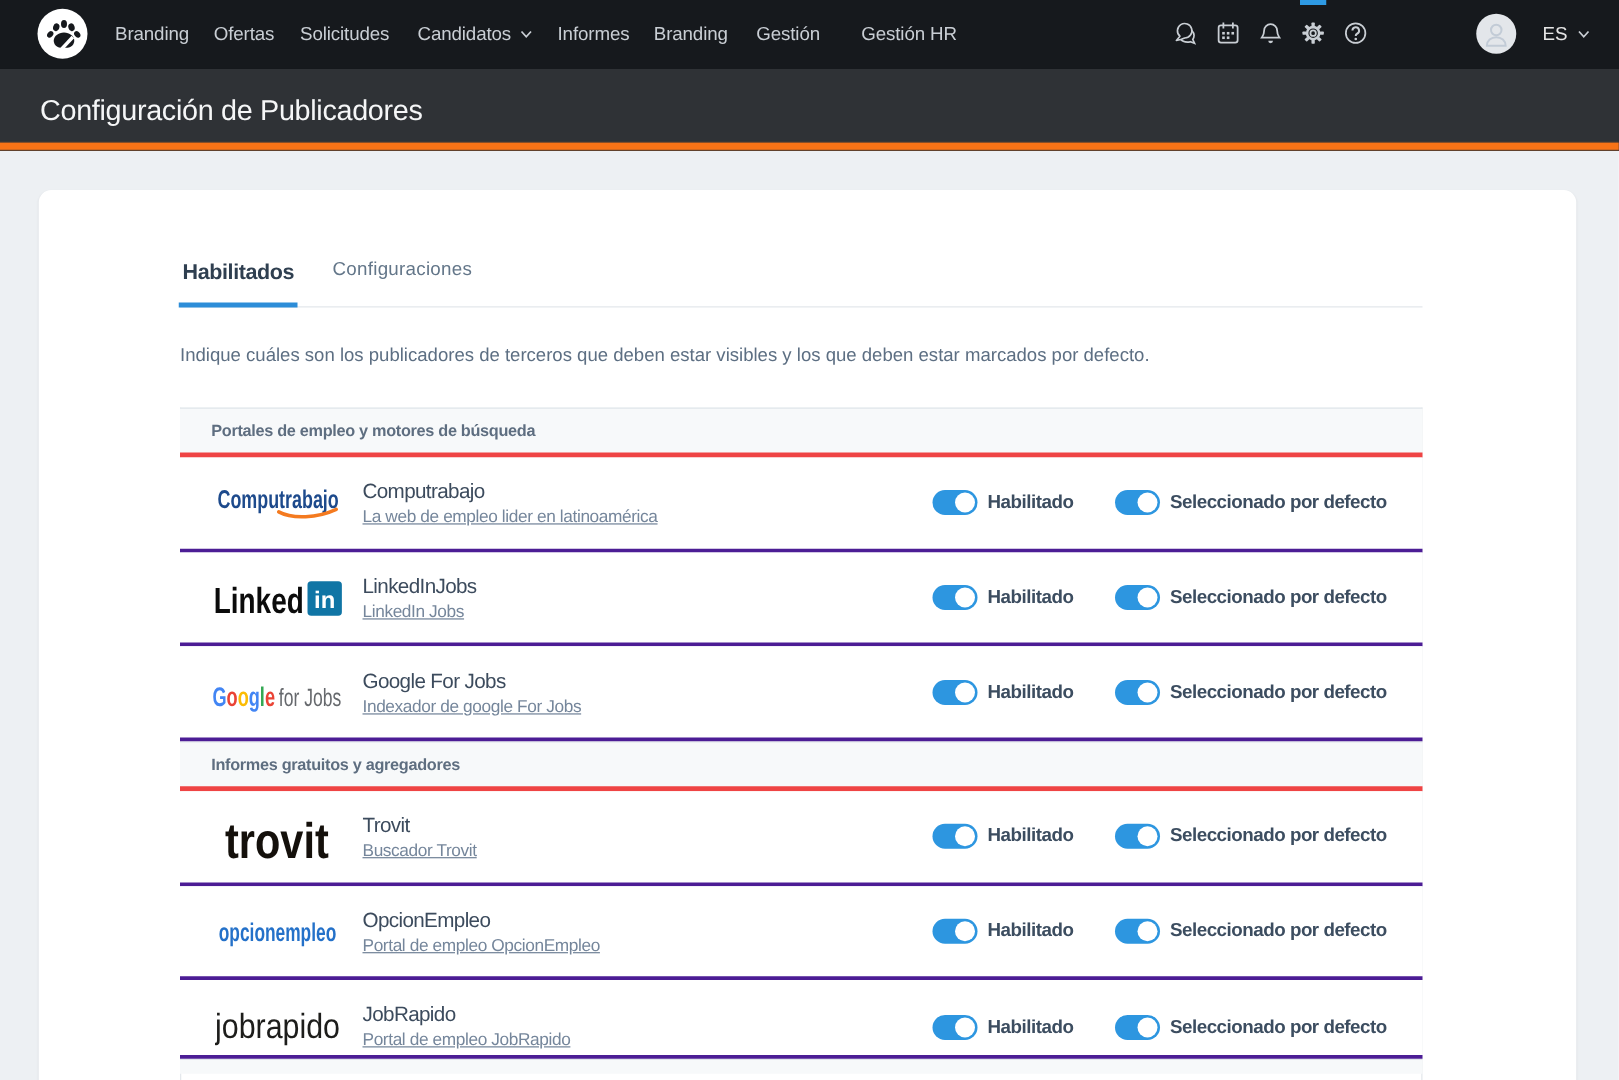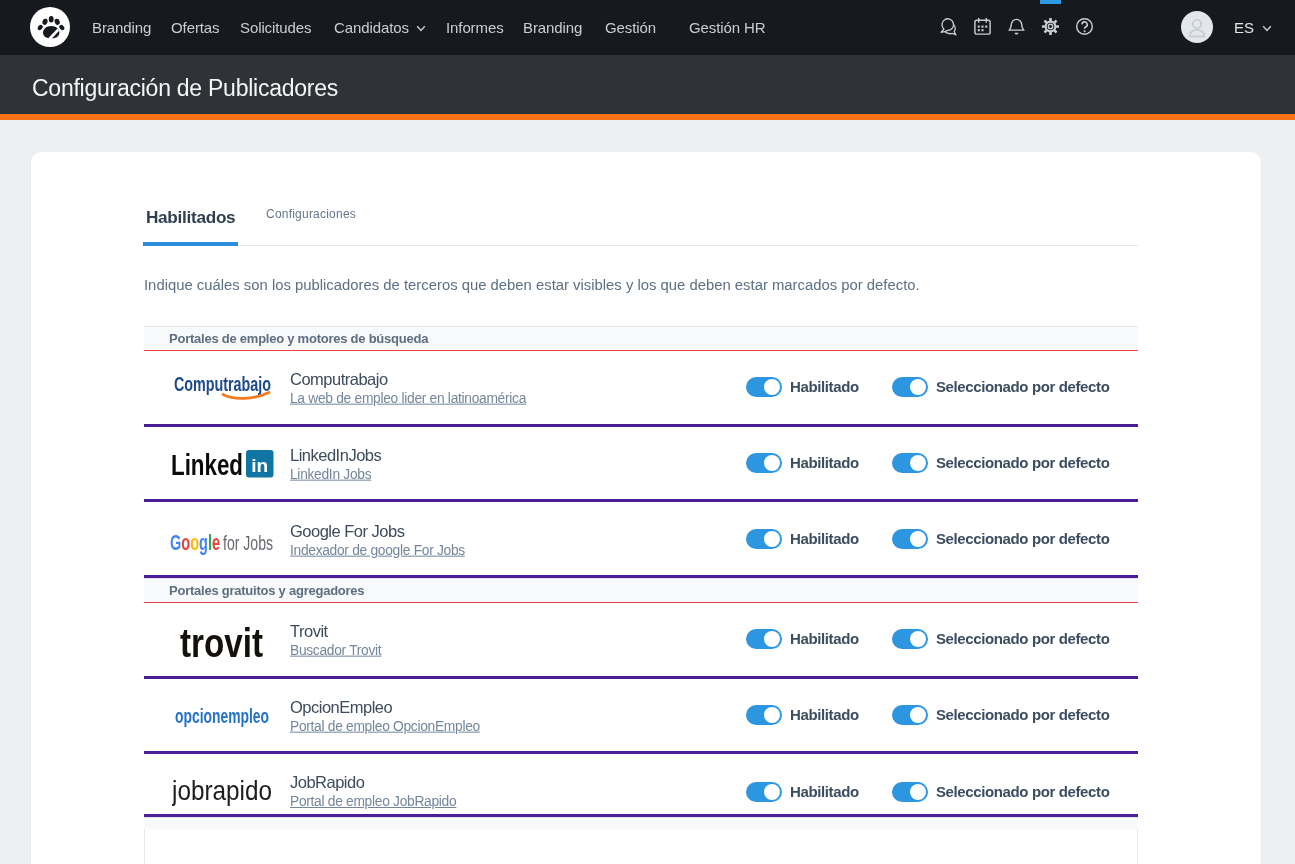--- a/index.html
+++ b/index.html
@@ -17,28 +17,28 @@
 
 
 .subhead { position:absolute; left:0; top:55px; width:1295px; height:65px; background:#2f3236; border-bottom:6px solid #f97316; transform:translateZ(0); }
 .subhead h1 { position:absolute; left:32px; top:20px; transform:translateZ(0); font-size:23px; letter-spacing:-0.25px; font-weight:400; color:#f5f6f7; }
 
 
 .card { position:absolute; left:31px; top:152px; width:1230px; height:730px; background:#fff; border-radius:10px; box-shadow:0 1px 2px rgba(30,40,50,.06); }
 
 
 .tabA { position:absolute; left:146px; top:207px; font-size:17.2px; font-weight:700; letter-spacing:-0.3px; color:#2f3f50; }
-.tabB { position:absolute; left:266px; top:207px; font-size:12px; letter-spacing:0.22px; color:#637689; }
+.tabB { position:absolute; left:266px; top:207px; font-size:15px; letter-spacing:0.22px; color:#637689; }
 .tabgray { position:absolute; left:144px; top:245px; width:994px; height:1px; background:#e4e8ec; }
 .tabblue { position:absolute; left:143px; top:242px; width:95px; height:4px; background:#2d8dd8; }
 .desc { position:absolute; left:144px; top:277px; font-size:14.85px; color:#5d6f83; }
 
 
 .list { position:absolute; left:144px; top:326px; width:994px; }
-.sect { height:25px; background:#f7f9fa; border-top:1px solid #dfe5ea; border-bottom:1px solid #ef4444; color:#5e6e80; font-size:13px; letter-spacing:-0.24px; font-weight:700; display:flex; align-items:center; padding-left:25px; }
+.sect { height:40px; background:#f7f9fa; border-top:1px solid #dfe5ea; border-bottom:4px solid #ef4444; color:#5e6e80; font-size:13px; letter-spacing:-0.24px; font-weight:700; display:flex; align-items:center; padding-left:25px; }
 .row { height:75.7px; border-bottom:3px solid #4c1d95; position:relative; background:#fff; }
 .row svg.lg { position:absolute; }
 .tcol { position:absolute; left:146px; top:50%; transform:translateY(-50%); margin-top:1px; }
 .tcol .t1 { font-size:16.5px; letter-spacing:-0.5px; color:#3c4b5d; line-height:21px; }
 .tcol .t2 { font-size:13.8px; letter-spacing:-0.3px; color:#75869b; line-height:17.7px;text-decoration:underline; }
 .tog1 { position:absolute; left:602px; top:50%; margin-top:-10px; height:20px; }
 .tog2 { position:absolute; left:748px; top:50%; margin-top:-10px; height:20px; }
 .pill { display:inline-block; width:36px; height:20px; border-radius:10px; background:#2d96e0; position:relative; vertical-align:top; }
 .pill:after { content:""; position:absolute; right:2px; top:2px; width:16px; height:16px; border-radius:50%; background:#fff; }
 .tlab { display:inline-block; margin-left:8px; font-size:15px; font-weight:700; letter-spacing:-0.38px; color:#3c4d60; line-height:20px; }
@@ -172,21 +172,21 @@
       <text x="53" y="20" font-family="Liberation Sans" font-size="20" fill="#66696d" textLength="50" lengthAdjust="spacingAndGlyphs">for Jobs</text>
     </svg>
     <div class="tcol">
         <div class="t1">Google For Jobs</div>
         <div class="t2">Indexador de google For Jobs</div>
       </div>
     <div class="tog1"><span class="pill"></span><span class="tlab">Habilitado</span></div>
     <div class="tog2"><span class="pill"></span><span class="tlab">Seleccionado por defecto</span></div>
   </div>
 
-  <div class="sect">Portales gratuitos y agregadores</div>
+  <div class="sect">Informes gratuitos y agregadores</div>
 
   <div class="row">
     <svg class="lg" style="left:36px;top:19.5px" width="90" height="38" viewBox="0 0 90 38">
       <text x="0" y="33.5" font-family="Liberation Sans" font-size="40" font-weight="bold" fill="#14100b" textLength="83" lengthAdjust="spacingAndGlyphs">trovit</text>
     </svg>
     <div class="tcol">
         <div class="t1">Trovit</div>
         <div class="t2">Buscador Trovit</div>
       </div>
     <div class="tog1"><span class="pill"></span><span class="tlab">Habilitado</span></div>

